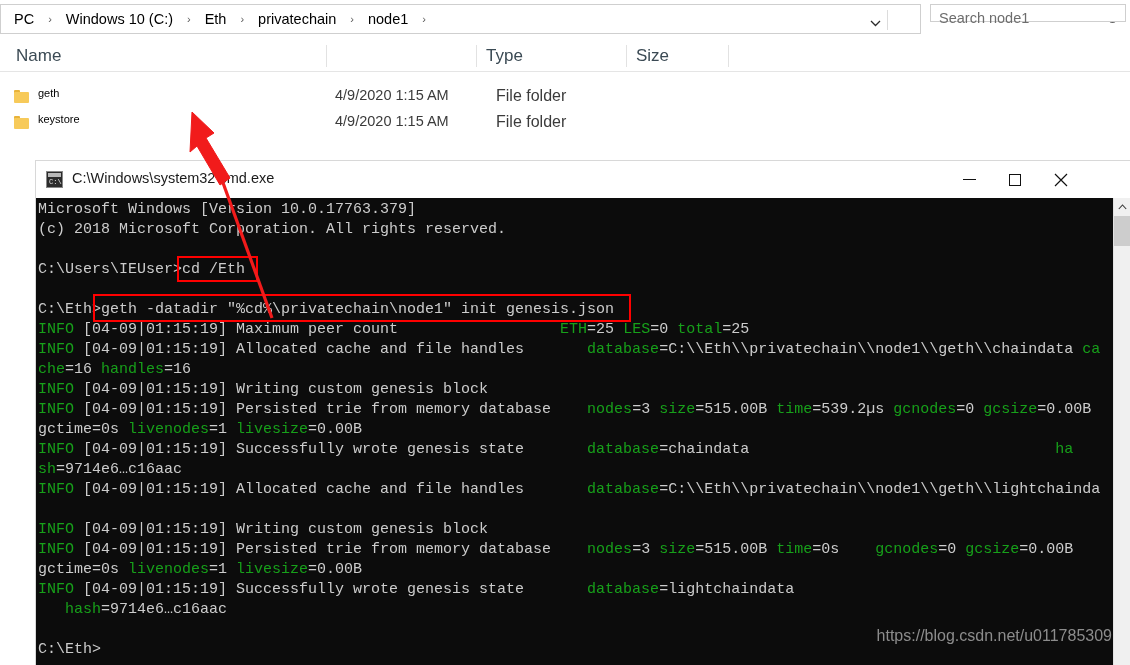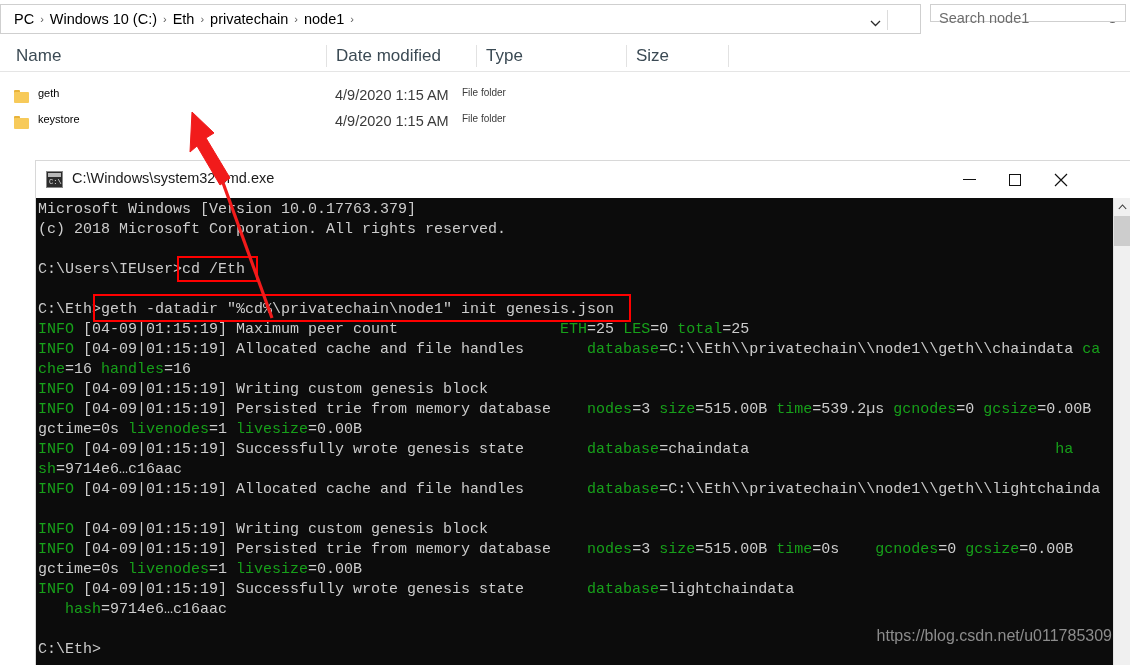--- a/index.html
+++ b/index.html
@@ -8,42 +8,42 @@
     background:#ffffff;
     font-family:"Liberation Sans", sans-serif;
     -webkit-font-smoothing:antialiased;
   }
 
   
   #explorer{position:absolute;left:0;top:0;width:1130px;height:665px;background:#ffffff;}
 
   .addressbar{position:absolute;left:0;top:0;width:1130px;height:38px;background:#ffffff;}
   .addr-field{position:absolute;left:0;top:4px;width:921px;height:30px;border:1px solid #cfcfcf;background:#fff;box-sizing:border-box;}
-  .crumbs{position:absolute;left:8px;top:0;height:28px;display:flex;align-items:center;gap:0;font-size:14.5px;color:#000;}
+  .crumbs{position:absolute;left:8px;top:0;height:28px;display:flex;align-items:center;gap:8px;font-size:14.5px;color:#000;}
   .crumb{padding:0 5px;color:#000;white-space:nowrap;}
   .crumb-sep{color:#5a5a5a;font-size:11px;padding:0 1px;line-height:1;}
   .addr-chev{position:absolute;right:34px;top:7px;width:22px;height:22px;display:flex;align-items:center;justify-content:center;color:#2b2b2b;font-size:12px;}
   .addr-refresh{position:absolute;right:6px;top:5px;width:24px;height:24px;display:flex;align-items:center;justify-content:center;color:#2b2b2b;font-size:15px;}
   .addr-divider{position:absolute;right:32px;top:5px;width:1px;height:20px;background:#dcdcdc;}
   .searchbox{position:absolute;left:930px;top:4px;width:196px;height:18px;border:1px solid #cfcfcf;box-sizing:border-box;background:#fff;}
   .searchbox span{position:absolute;left:8px;top:5px;font-size:14.5px;color:#6d6d6d;}
 
   .colheader{position:absolute;left:0;top:41px;width:1130px;height:30px;background:#ffffff;}
   .colheader .hcell{position:absolute;top:0;height:30px;font-size:17px;color:#3b4a54;display:flex;align-items:center;padding-left:8px;box-sizing:border-box;}
   .colheader .hsep{position:absolute;top:4px;width:1px;height:22px;background:#e2e2e2;}
   .sortcaret{position:absolute;left:172px;top:38px;font-size:11px;color:#5a5a5a;}
   .hr-under{position:absolute;left:0;top:71px;width:1130px;height:1px;background:#e5e5e5;}
 
   .filerow{position:absolute;left:0;height:26px;width:1130px;}
   .folder-icon{position:absolute;left:14px;top:5px;width:15px;height:13px;}
   .folder-icon .tab{position:absolute;left:0;top:0;width:6px;height:3px;background:#e8b33a;border-radius:1px 1px 0 0;}
   .folder-icon .body{position:absolute;left:0;top:2px;width:15px;height:11px;background:#f7ca5a;border-radius:1px;}
   .fname{position:absolute;left:38px;top:2px;font-size:11px;color:#000;}
   .fdate{position:absolute;left:335px;top:2px;font-size:14.5px;color:#3b3b3b;}
-  .ftype{position:absolute;left:462px;top:2px;font-size:10px;color:#3b3b3b;}
+  .ftype{position:absolute;left:496px;top:2px;font-size:16px;color:#3b3b3b;}
 
   
   #cmdwin{position:absolute;left:36px;top:161px;width:1094px;height:504px;background:#000;
           box-shadow:0 0 0 1px #d8d8d8;}
   .cmd-title{position:absolute;left:0;top:0;width:1094px;height:37px;background:#ffffff;border-bottom:1px solid #eaeaea;}
   .cmd-ico{position:absolute;left:10px;top:10px;width:17px;height:17px;background:#2b2b2b;border:1px solid #888;box-sizing:border-box;}
   .cmd-ico .bar{position:absolute;left:1px;top:1px;right:1px;height:4px;background:#b8b8b8;}
   .cmd-ico .cc{position:absolute;left:2px;top:7px;font-size:7px;color:#e8e8e8;font-family:"Liberation Mono",monospace;line-height:7px;}
   .cmd-titletext{position:absolute;left:36px;top:9px;font-size:14.5px;color:#1b1b1b;}
   .wbtn{position:absolute;top:0;width:46px;height:37px;display:flex;align-items:center;justify-content:center;color:#111;}
@@ -108,21 +108,20 @@
     <div class="searchbox">
       <span>Search node1</span>
     </div>
   </div>
 
   <div class="sortcaret">˄</div>
 
   <div class="colheader">
     <div class="hcell" style="left:8px;width:318px;">Name</div>
     <div class="hsep" style="left:326px;"></div>
-    <div class="hcell" style="left:328px;width:148px;">Date modified</div>
     <div class="hsep" style="left:476px;"></div>
     <div class="hcell" style="left:478px;width:148px;">Type</div>
     <div class="hsep" style="left:626px;"></div>
     <div class="hcell" style="left:628px;width:100px;">Size</div>
     <div class="hsep" style="left:728px;"></div>
   </div>
   <div class="hr-under"></div>
 
   <div class="filerow" style="top:85px;">
     <div class="folder-icon">

